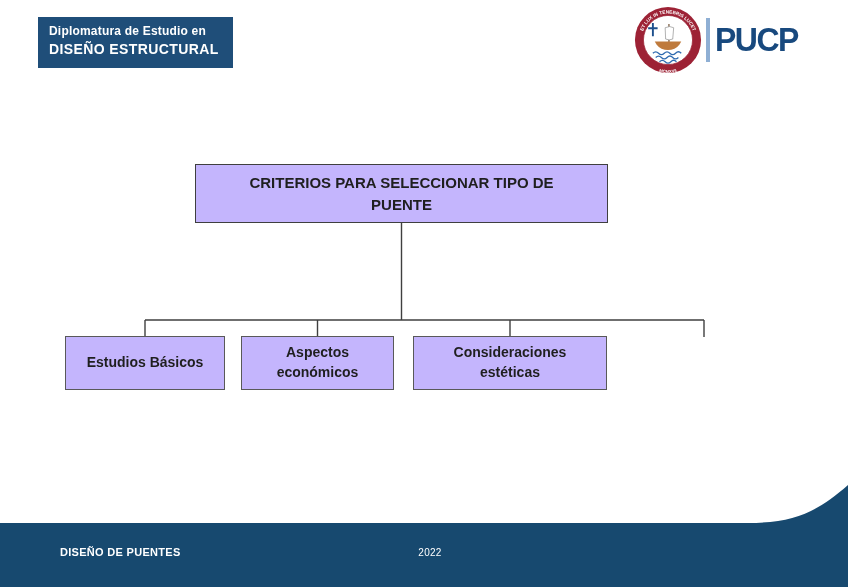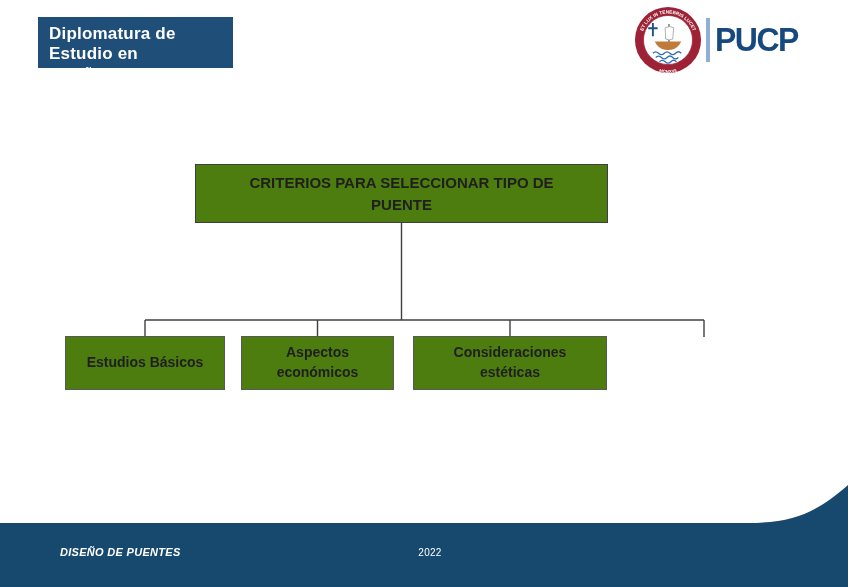--- a/index.html
+++ b/index.html
@@ -5,53 +5,53 @@
   html,body{margin:0;padding:0;background:#888;}
   .slide{
     position:relative;width:848px;height:587px;background:#ffffff;overflow:hidden;
     font-family:"Liberation Sans",sans-serif;
   }
   
   .badge{
     position:absolute;left:38px;top:17px;width:195px;height:51px;box-sizing:border-box;
     background:#1F4E79;color:#ffffff;padding:7px 11px 6px 11px;
   }
-  .badge .l1{font-size:17px;font-weight:600;letter-spacing:.2px;margin-bottom:3px;}
+  .badge .l1{font-size:12px;font-weight:600;letter-spacing:.2px;margin-bottom:3px;}
   .badge .l2{font-size:14px;font-weight:bold;letter-spacing:.4px;}
   
   .logo{position:absolute;left:634px;top:6px;display:flex;align-items:center;}
   .logo .sep{width:4px;height:44px;background:#8FAFD4;margin:0 5px 0 4px;}
   .logo .wordmark{
     font-size:32px;font-weight:bold;color:#18497E;letter-spacing:-1.5px;line-height:1;
     transform:scaleY(1.02);
   }
   
   .node{
-    position:absolute;background:#4d7c0f;box-sizing:border-box;
+    position:absolute;background:#c4b5fd;box-sizing:border-box;
     display:flex;align-items:center;justify-content:center;text-align:center;
     color:#1f1f1f;
   }
   .root-node{
     left:195px;top:164px;width:413px;height:59px;border:1.5px solid #3F3F3F;
     font-size:15px;font-weight:bold;line-height:1.45;padding:0 42px;
   }
   .child-node{
     top:336px;height:54px;border:1.3px solid #595959;
     font-size:14px;font-weight:600;line-height:1.4;padding:0 18px;
   }
   .child-0{left:65px;width:160px;}
   .child-1{left:241px;width:153px;}
   .child-2{left:413px;width:194px;}
   .child-3{left:623px;width:162px;}
   .connectors{position:absolute;left:0;top:0;width:848px;height:587px;pointer-events:none;}
   
   .footer-shape{position:absolute;left:0;bottom:0;width:848px;height:160px;}
   .footer-course{
     position:absolute;left:60px;top:546px;color:#ffffff;
-    font-size:11px;font-weight:bold;letter-spacing:.3px;font-style:italic;
+    font-size:11px;font-weight:bold;letter-spacing:.3px;
   }
   .footer-year{
     position:absolute;left:370px;top:547px;width:120px;text-align:center;color:#ffffff;
     font-size:10px;font-weight:normal;letter-spacing:.3px;
   }
 </style>
 </head>
 <body>
 
 <div class="slide">

